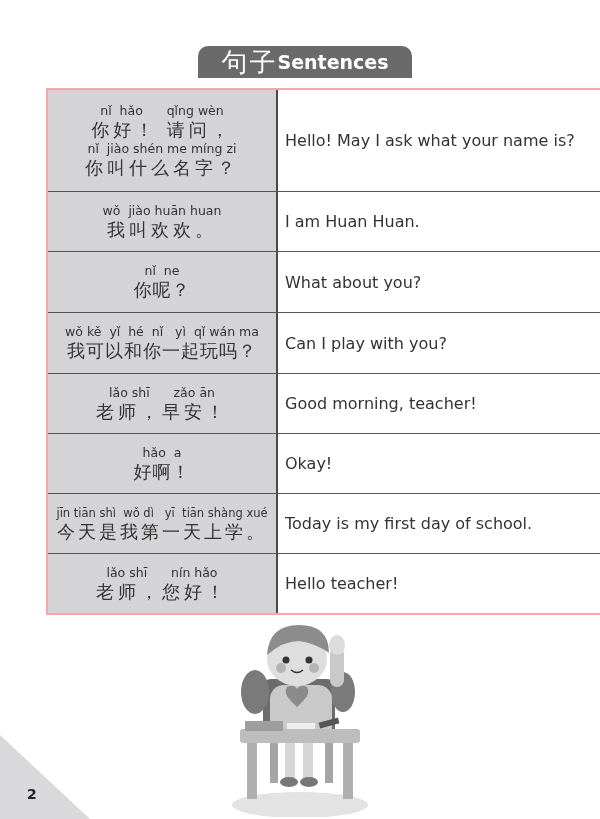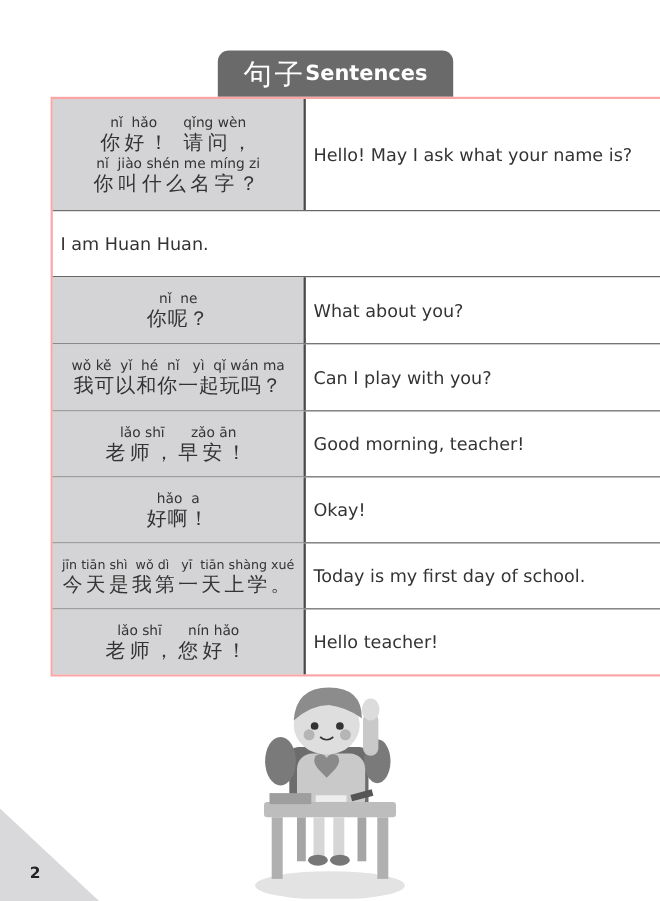--- a/index.html
+++ b/index.html
@@ -1,21 +1,21 @@
 <!DOCTYPE html>
 <html><head>
 <meta charset="utf-8">
 <style>
   html, body { margin:0; padding:0; }
   body {
     width:600px; height:819px; background:#ffffff; position:relative; overflow:hidden;
     font-family: "DejaVu Sans", sans-serif; color:#333;
   }
   .title-tab {
-    position:absolute; left:198px; top:46px; width:214px; height:42px;
+    position:absolute; left:198px; top:46px; width:214px; height:32px;
     background:#6a6a6a; border-radius:10px 10px 0 0;
     display:flex; align-items:center; justify-content:center; 
     color:#fff;
   }
   .title-zh { font-family:"DejaVu Serif", serif; font-size:26px; font-weight:normal; letter-spacing:2px; }
   .title-en { font-family:"DejaVu Sans", sans-serif; font-size:19px; font-weight:bold; }
   .table {
     position:absolute; left:46px; top:88px; width:560px;
     border:2px solid #fca5a5; box-sizing:border-box;
   }
@@ -57,20 +57,24 @@
     <div class="cell-zh">
       <div class="pinyin">nǐ  hǎo      qǐng wèn</div>
       <div class="hanzi">你好！ 请问，</div>
       <div class="pinyin">nǐ  jiào shén me míng zi</div>
       <div class="hanzi">你叫什么名字？</div>
     </div>
     <div class="cell-en">Hello! May I ask what your name is?</div>
   </div>
 
   <div class="row" style="height:60px;">
+    <div class="cell-zh">
+      <div class="pinyin">wǒ  jiào huān huan</div>
+      <div class="hanzi">我叫欢欢。</div>
+    </div>
     <div class="cell-en">I am Huan Huan.</div>
   </div>
 
   <div class="row" style="height:61px;">
     <div class="cell-zh">
       <div class="pinyin">nǐ  ne</div>
       <div class="hanzi tight">你呢？</div>
     </div>
     <div class="cell-en">What about you?</div>
   </div>

